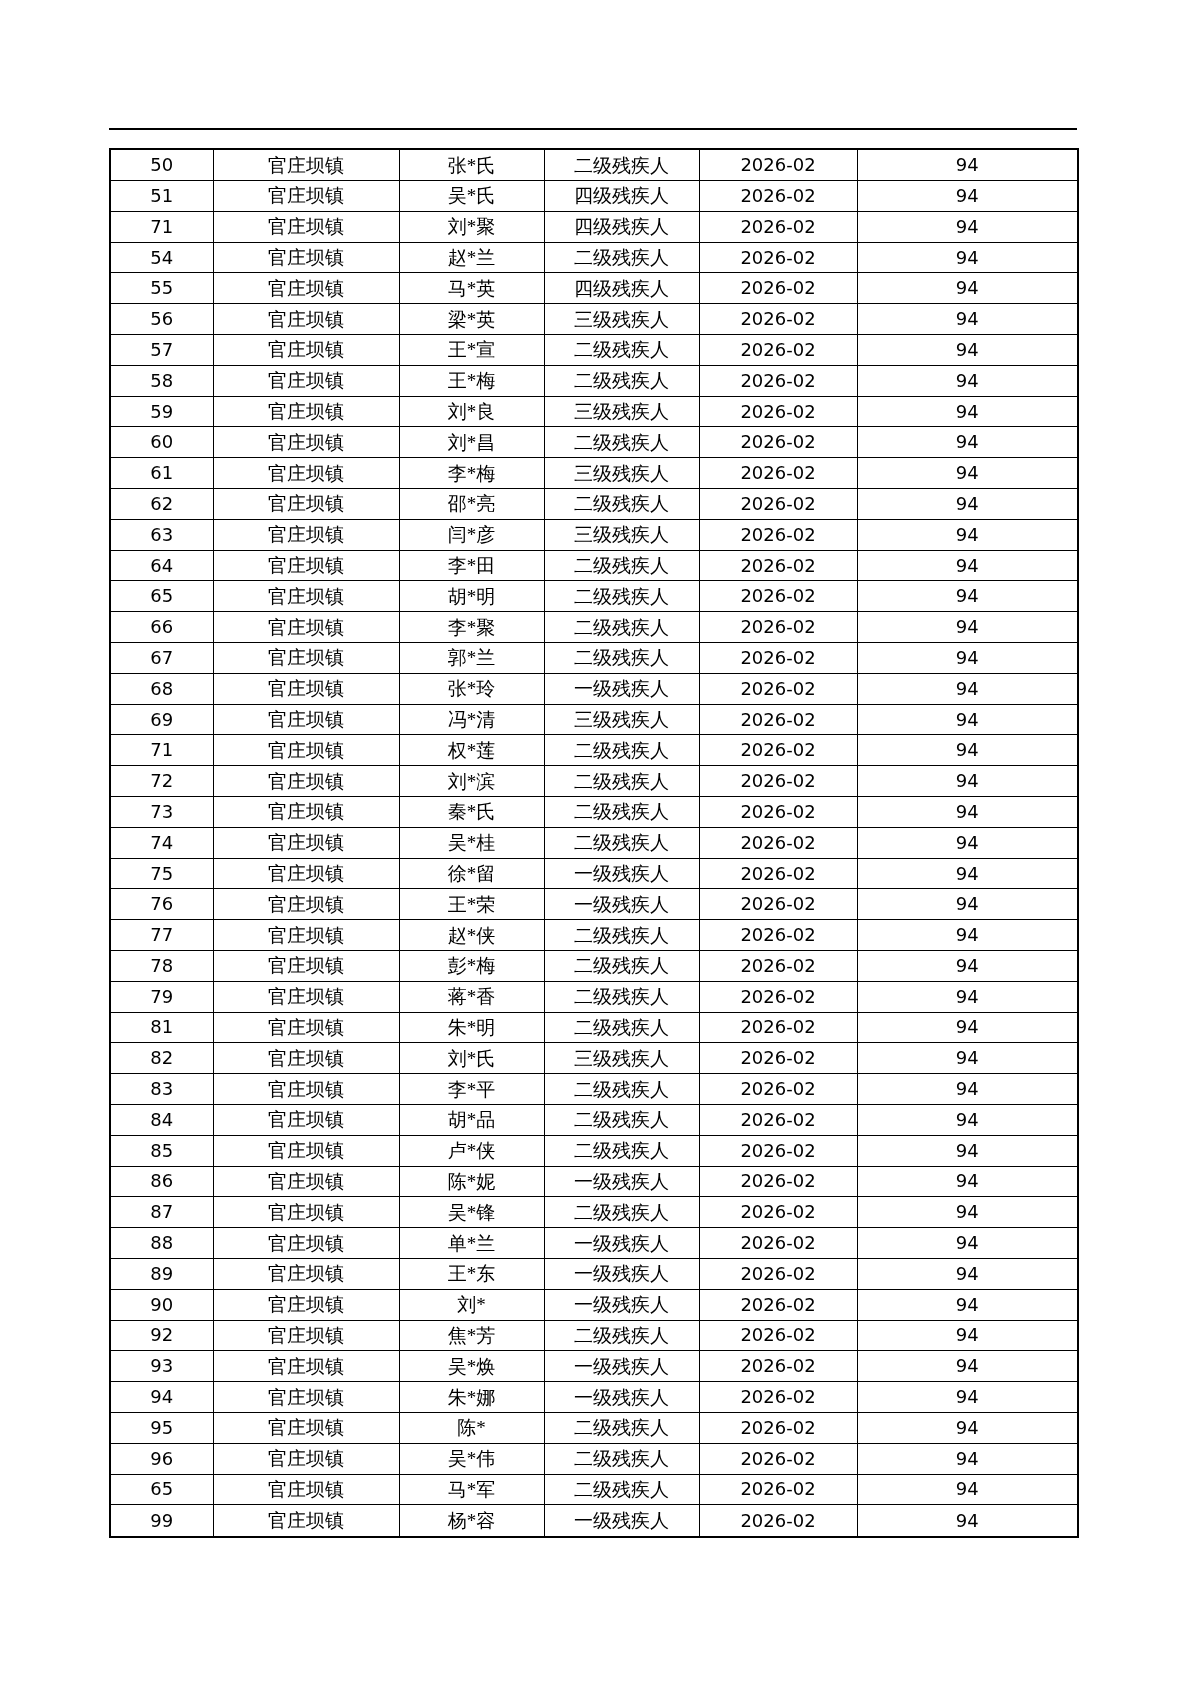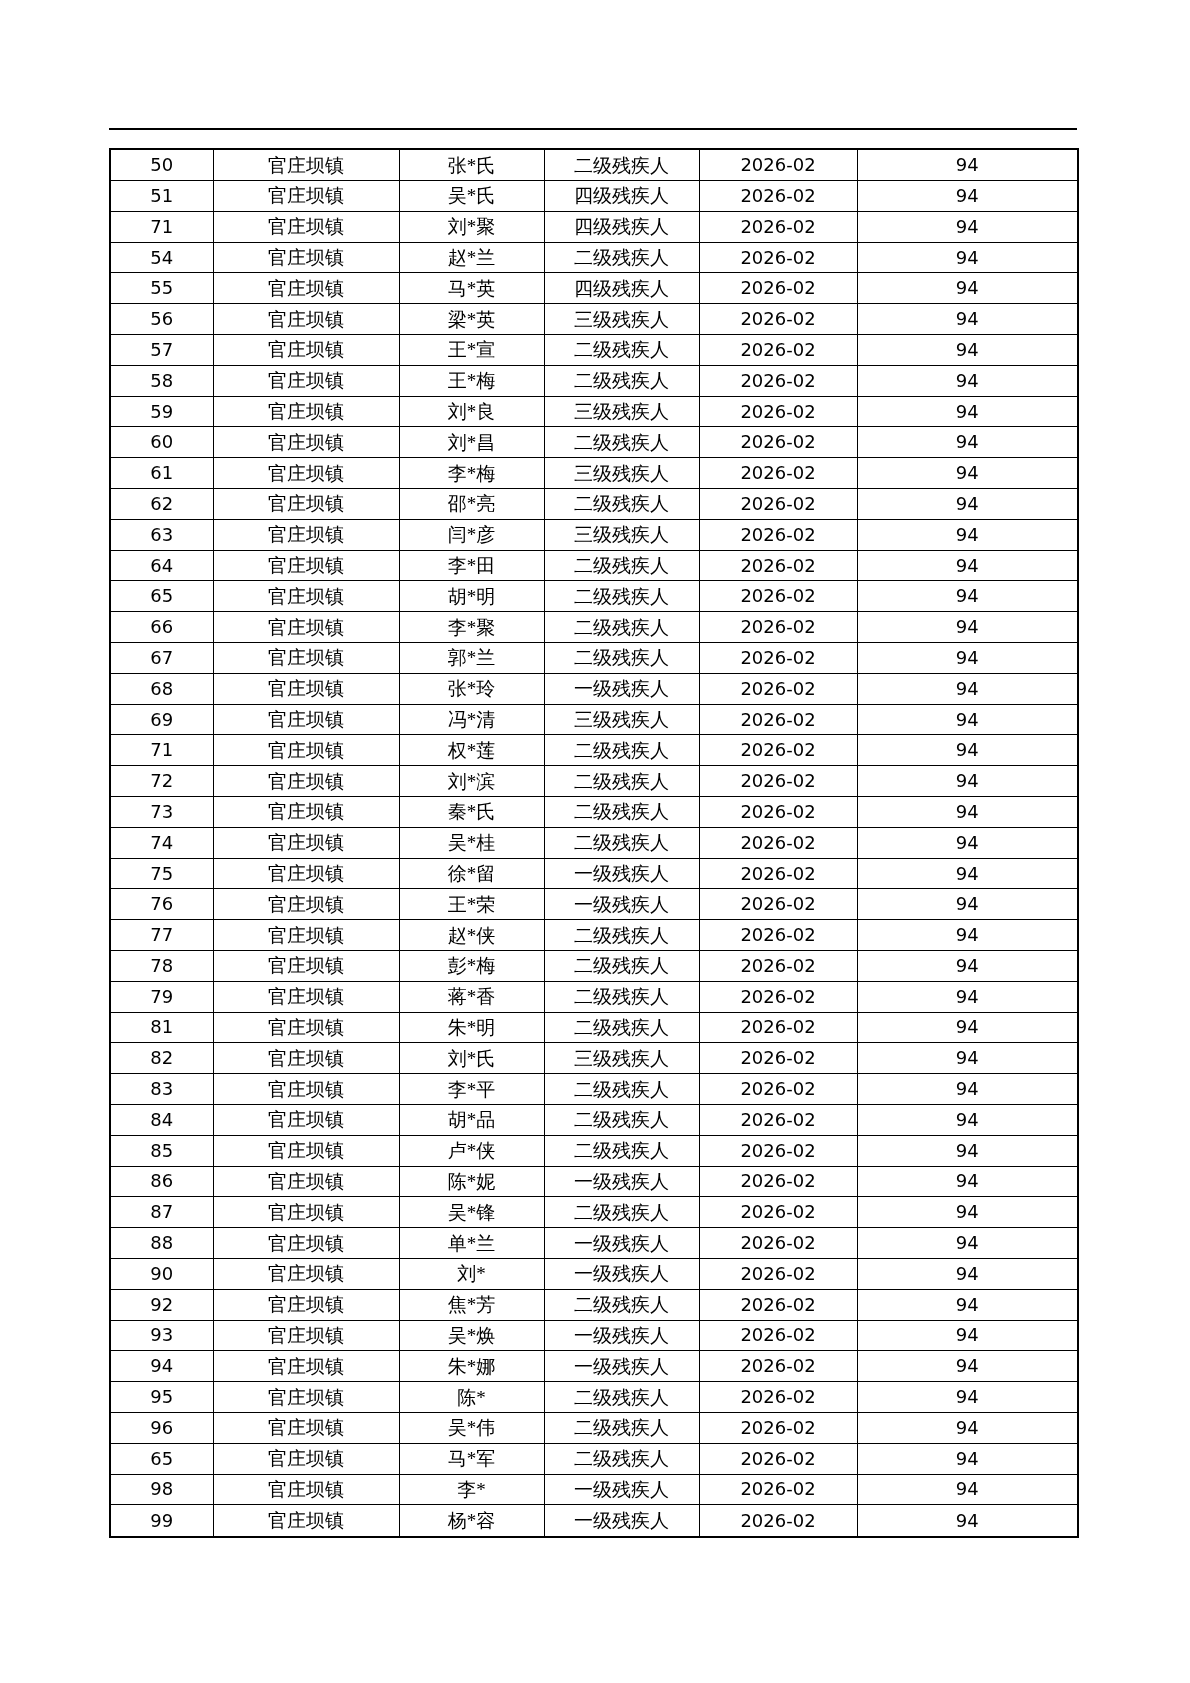--- a/index.html
+++ b/index.html
@@ -344,20 +344,28 @@
         </tr>
         <tr>
           <td class="num">88</td>
           <td>官庄坝镇</td>
           <td>单*兰</td>
           <td>一级残疾人</td>
           <td class="num">2026-02</td>
           <td class="num">94</td>
         </tr>
         <tr>
+          <td class="num">89</td>
+          <td>官庄坝镇</td>
+          <td>王*东</td>
+          <td>一级残疾人</td>
+          <td class="num">2026-02</td>
+          <td class="num">94</td>
+        </tr>
+        <tr>
           <td class="num">90</td>
           <td>官庄坝镇</td>
           <td>刘*</td>
           <td>一级残疾人</td>
           <td class="num">2026-02</td>
           <td class="num">94</td>
         </tr>
         <tr>
           <td class="num">92</td>
           <td>官庄坝镇</td>
@@ -396,28 +404,20 @@
           <td>吴*伟</td>
           <td>二级残疾人</td>
           <td class="num">2026-02</td>
           <td class="num">94</td>
         </tr>
         <tr>
           <td class="num">65</td>
           <td>官庄坝镇</td>
           <td>马*军</td>
           <td>二级残疾人</td>
-          <td class="num">2026-02</td>
-          <td class="num">94</td>
-        </tr>
-        <tr>
-          <td class="num">98</td>
-          <td>官庄坝镇</td>
-          <td>李*</td>
-          <td>一级残疾人</td>
           <td class="num">2026-02</td>
           <td class="num">94</td>
         </tr>
         <tr>
           <td class="num">99</td>
           <td>官庄坝镇</td>
           <td>杨*容</td>
           <td>一级残疾人</td>
           <td class="num">2026-02</td>
           <td class="num">94</td>

